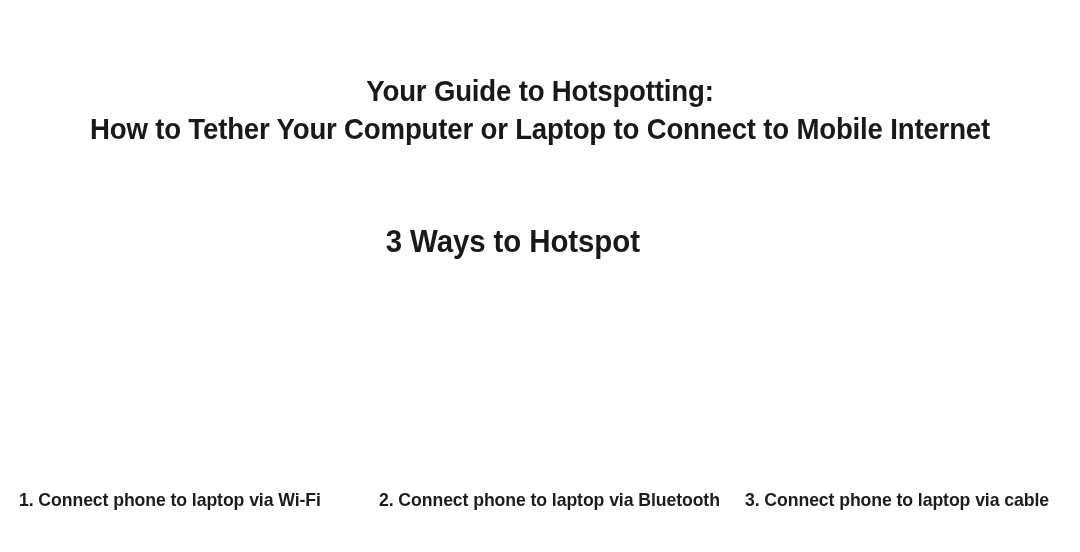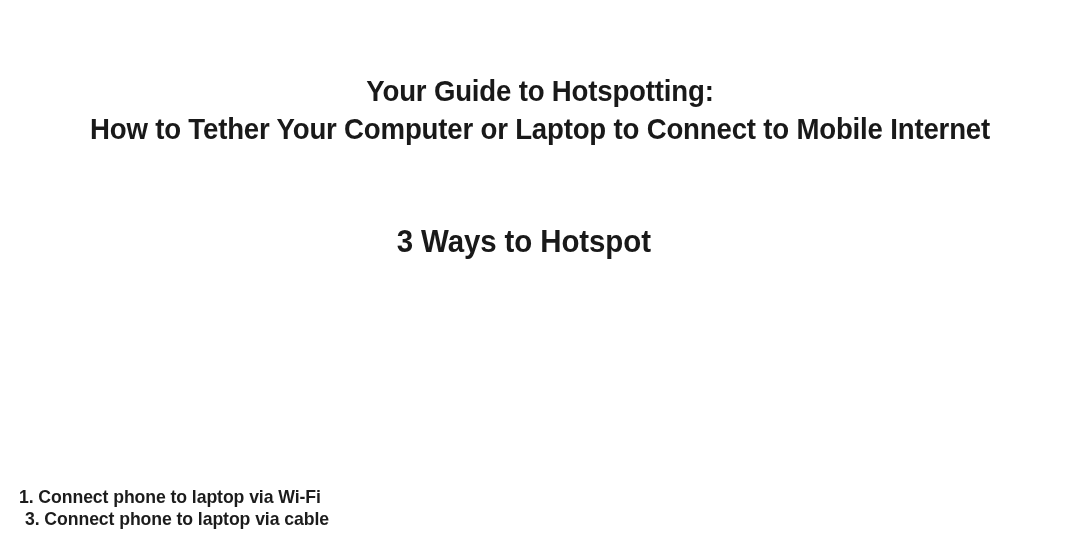--- a/index.html
+++ b/index.html
@@ -40,21 +40,21 @@
     letter-spacing: -0.2px;
     color: #191919;
     transform: scaleX(0.92);
     transform-origin: center center;
     white-space: nowrap;
   }
 
   
   .section-heading {
     position: absolute;
-    left: 11px;
+    left: 0;
     top: 222px;
     width: 1004px;
     text-align: center;
   }
   .section-heading-text {
     display: inline-block;
     font-family: "Liberation Sans Narrow", "Liberation Sans", sans-serif;
     font-weight: 700;
     font-size: 31px;
     line-height: 40px;
@@ -94,21 +94,21 @@
   }
 
   
   .captions-row {
     position: absolute;
     left: 0;
     top: 486px;
     width: 1080px;
     height: 28px;
     display: flex;
-    flex-direction: column;
+    flex-direction: row;
   }
   .caption-cell {
     width: 360px;
     height: 28px;
     display: flex;
     align-items: center;
     box-sizing: border-box;
   }
   .caption-cell.c1 { padding-left: 19px; justify-content: flex-start; }
   .caption-cell.c2 { padding-left: 19px; justify-content: flex-start; }
@@ -149,18 +149,21 @@
     </div>
     <div class="method-figure">
       <span class="method-image-placeholder"></span>
     </div>
   </div>
 
   <div class="captions-row">
     <div class="caption-cell c1">
       <span class="caption-text">1. Connect phone to laptop via Wi-Fi</span>
     </div>
+    <div class="caption-cell c2">
+      <span class="caption-text">2. Connect phone to laptop via Bluetooth</span>
+    </div>
     <div class="caption-cell c3">
       <span class="caption-text">3. Connect phone to laptop via cable</span>
     </div>
   </div>
 
 </div>
 
 </body></html>

